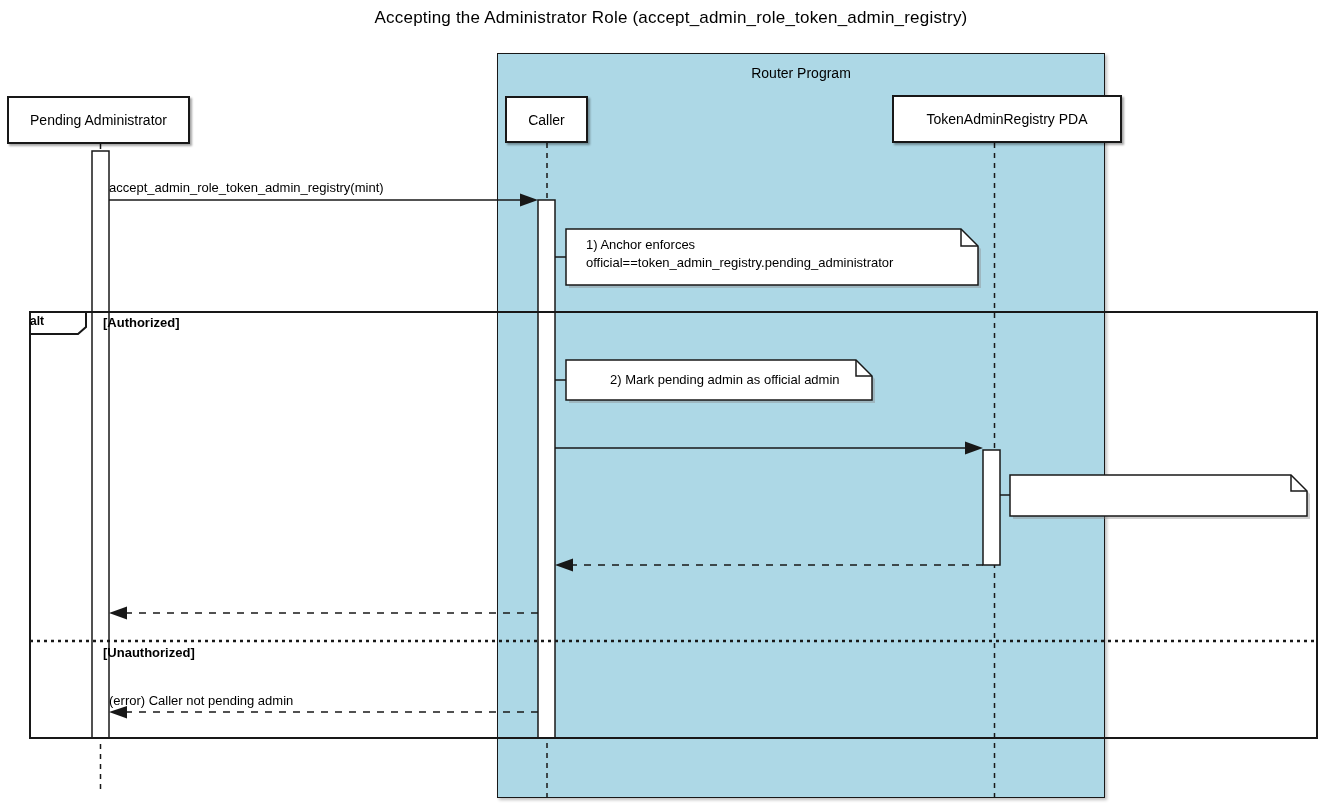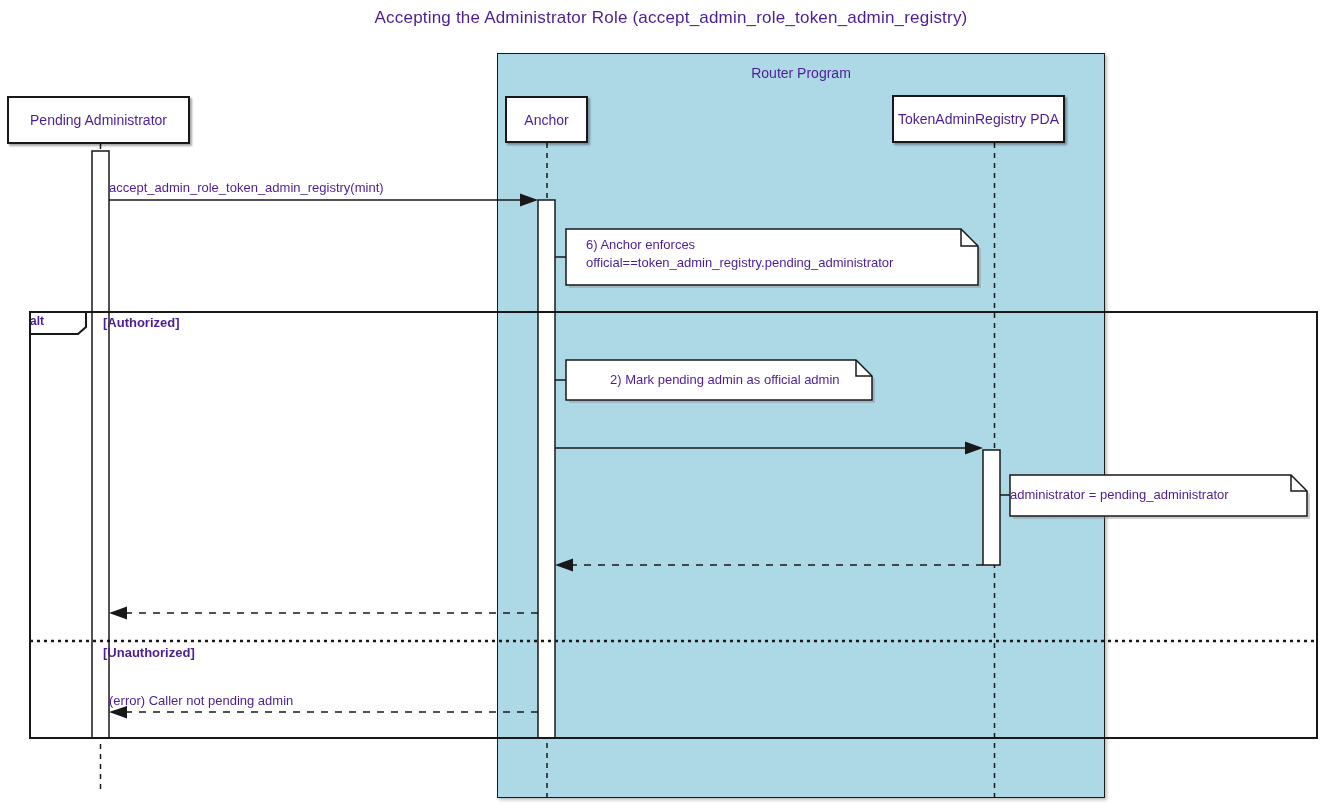--- a/index.html
+++ b/index.html
@@ -1,18 +1,18 @@
 <!DOCTYPE html>
 <html><head>
 <meta charset="utf-8">
 <style>
   html,body { margin:0; padding:0; background:#ffffff; }
   .canvas {
     position:relative; width:1342px; height:808px; background:#ffffff;
-    font-family:"Liberation Sans", sans-serif; color:#4c1d95; overflow:hidden;
+    font-family:"Liberation Sans", sans-serif; color:#000000; overflow:hidden;
   }
   .title {
     position:absolute; left:0; top:8px; width:1342px; text-align:center;
     font-size:17px; letter-spacing:0.2px;
   }
   .boundary {
     position:absolute; left:497px; top:53px; width:608px; height:745px;
     background:#ADD8E6; border:1.5px solid #181818; box-sizing:border-box;
     z-index:1; box-shadow:2px 2px 3px rgba(0,0,0,0.25);
   }
@@ -22,21 +22,21 @@
   }
   svg.overlay { position:absolute; left:0; top:0; z-index:2; }
   .participant {
     position:absolute; background:#ffffff; border:2px solid #181818;
     box-sizing:border-box; display:flex; align-items:center; justify-content:center;
     font-size:14px; z-index:3; box-shadow:2px 2px 2px rgba(0,0,0,0.35);
     white-space:nowrap;
   }
   .p-pending { left:7px;   top:96px; width:183px; height:48px; }
   .p-router  { left:505px; top:96px; width:83px;  height:47px; }
-  .p-pda     { left:892px; top:95px; width:173px; height:48px; }
+  .p-pda     { left:892px; top:95px; width:230px; height:48px; }
   .label { position:absolute; font-size:13px; white-space:nowrap; z-index:4; }
   .center { text-align:left; }
   .bold { font-weight:bold; }
   .msg-call    { left:109px; top:180px; width:428px; }
   .msg-success { left:109px; top:594px; width:428px; }
   .msg-error   { left:109px; top:693px; width:428px; }
   .note1-l1 { left:586px;  top:237px; }
   .note1-l2 { left:586px;  top:255px; }
   .note2-t  { left:566px;  top:372px; width:306px;padding-left:44px; }
   .note3-t  { left:1010px; top:487px; width:297px; }
@@ -115,31 +115,30 @@
       <rect x="30" y="312" width="1287" height="426" fill="none" stroke="#181818" stroke-width="2"></rect>
       <line x1="30" y1="641" x2="1317" y2="641" stroke="#181818" stroke-width="2.5" stroke-dasharray="3,4"></line>
       <path d="M30 312 L86 312 L86 327 L78 334 L30 334 Z" fill="#ffffff" stroke="#181818" stroke-width="2"></path>
     </g>
   </svg>
 
   <div class="participant p-pending">
     <span>Pending Administrator</span>
   </div>
   <div class="participant p-router">
-    <span>Anchor</span>
+    <span>Caller</span>
   </div>
   <div class="participant p-pda">
     <span>TokenAdminRegistry PDA</span>
   </div>
 
   <div class="label center msg-call">accept_admin_role_token_admin_registry(mint)</div>
   <div class="label center msg-error">(error) Caller not pending admin</div>
 
-  <div class="label note1-l1">6) Anchor enforces</div>
+  <div class="label note1-l1">1) Anchor enforces</div>
   <div class="label note1-l2">official==token_admin_registry.pending_administrator</div>
   <div class="label center note2-t">2) Mark pending admin as official admin</div>
-  <div class="label center note3-t">administrator = pending_administrator</div>
 
   <div class="label center bold alt-op">alt</div>
   <div class="label bold guard-auth">[Authorized]</div>
   <div class="label bold guard-unauth">[Unauthorized]</div>
 
 </div>
 
 </body></html>

